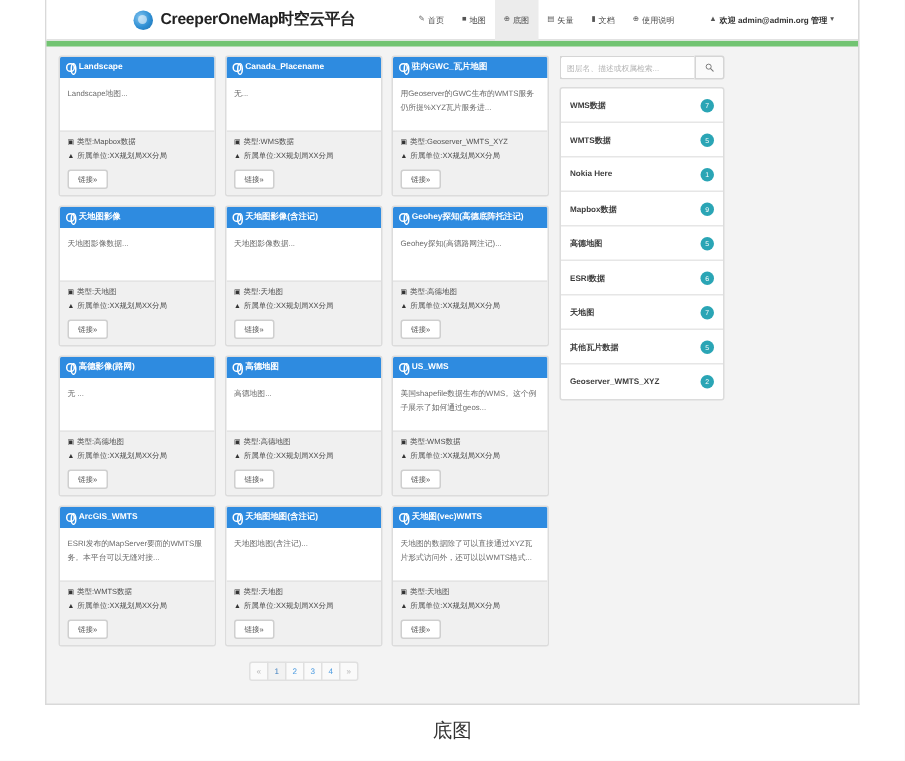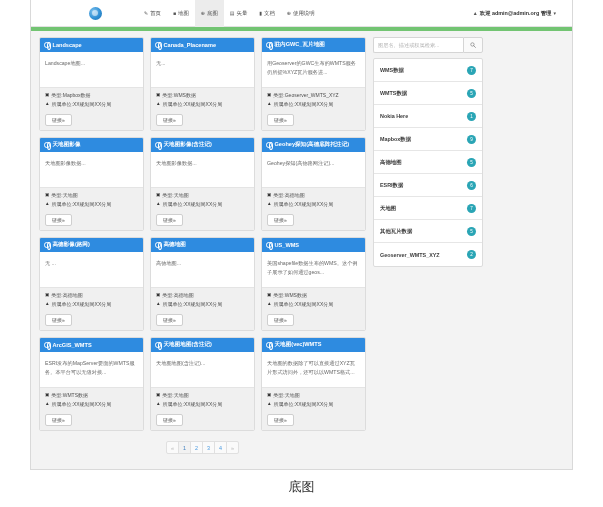--- a/index.html
+++ b/index.html
@@ -169,20 +169,21 @@
 <body>
 
 <div class="page">
 
   <div class="frame">
 
     <div class="navbar">
 
       <div class="brand">
         <span class="brand-logo"></span>
+        <span class="brand-name">CreeperOneMap时空云平台</span>
       </div>
 
       <div class="nav-menu">
         <div class="nav-item">
           <span class="nav-ico">✎</span>
           <span>首页</span>
         </div>
         <div class="nav-item">
           <span class="nav-ico">■</span>
           <span>地图</span>

